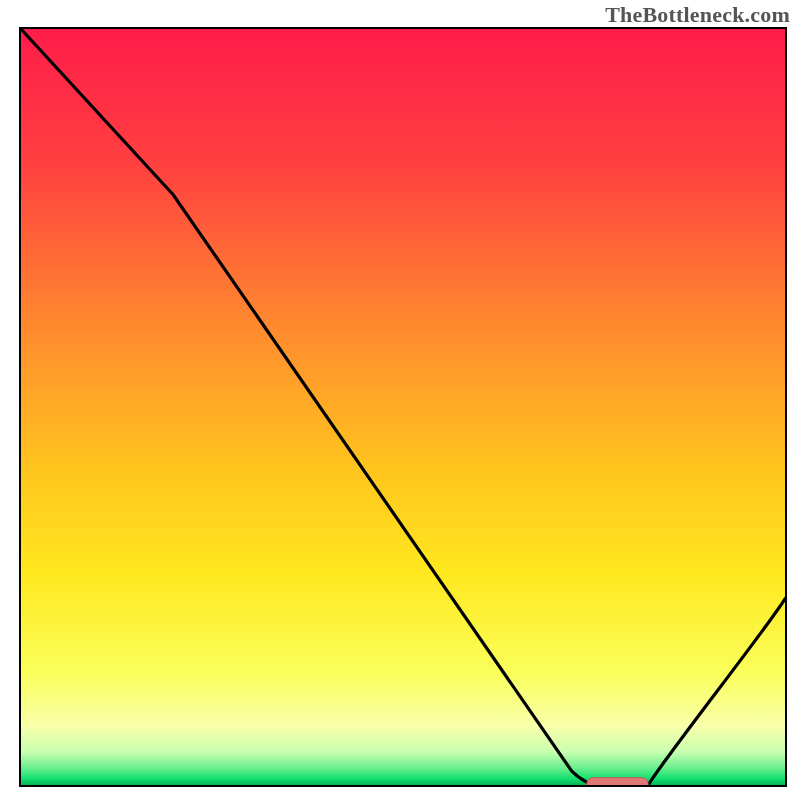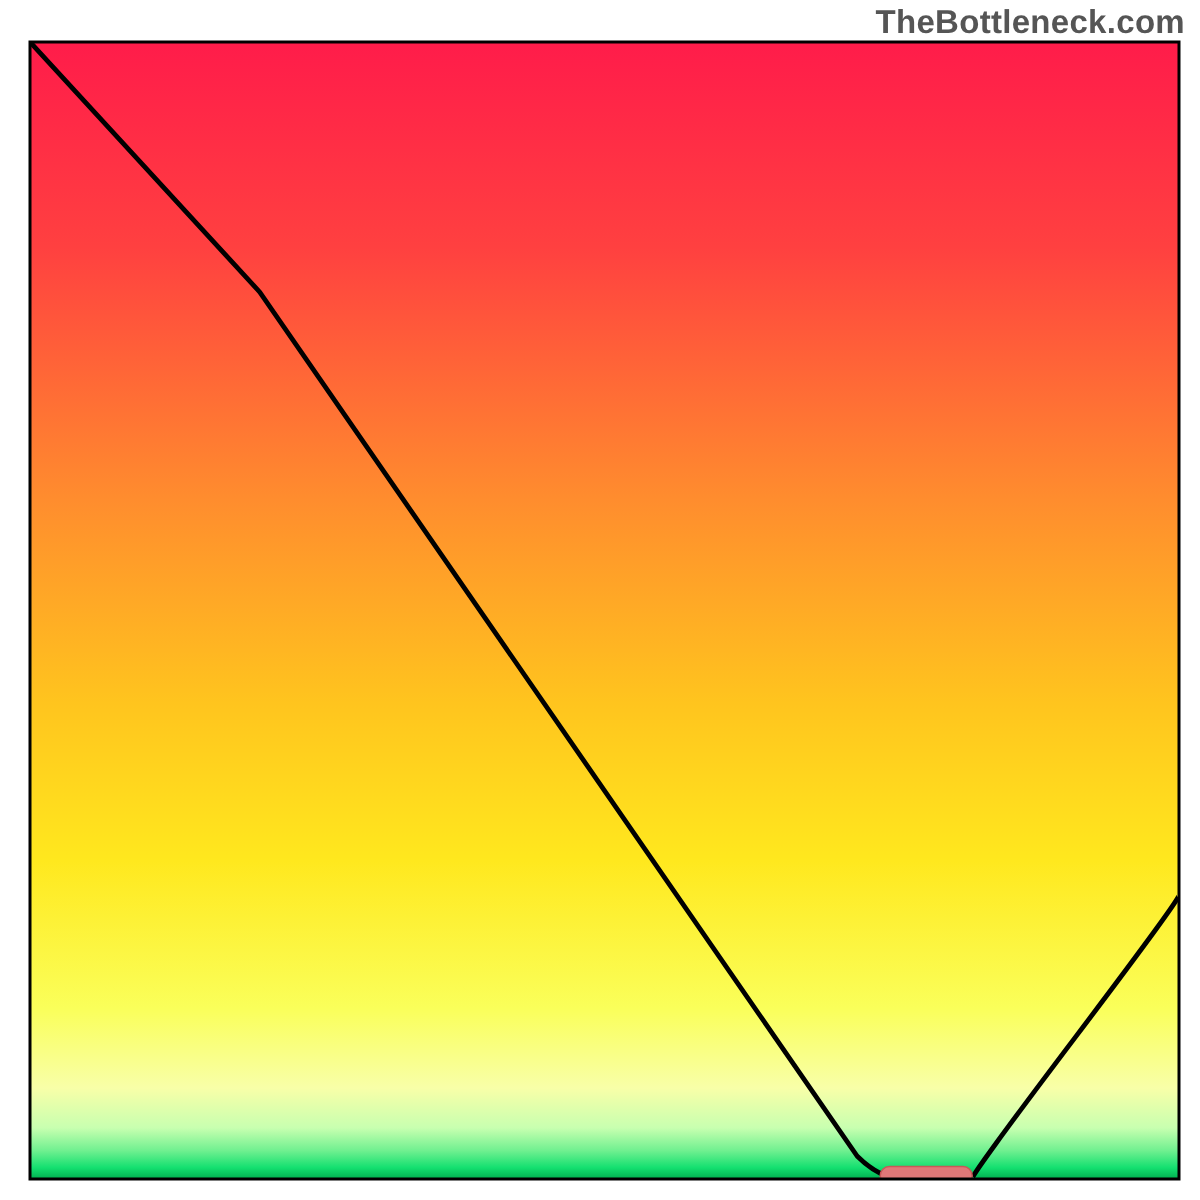--- a/index.html
+++ b/index.html
@@ -8,20 +8,21 @@
     width: 800px;
     height: 800px;
     overflow: hidden;
     background: #ffffff;
     font-family: Arial, Helvetica, sans-serif;
   }
   .chart-wrap {
     position: relative;
     width: 800px;
     height: 800px;
+    font-family: Liberation Serif, serif;
   }
   .attribution {
     position: absolute;
     top: 2px;
     right: 10px;
     font-size: 22px;
     font-weight: 600;
     color: #555555;
     z-index: 10;
     letter-spacing: 0.2px;

